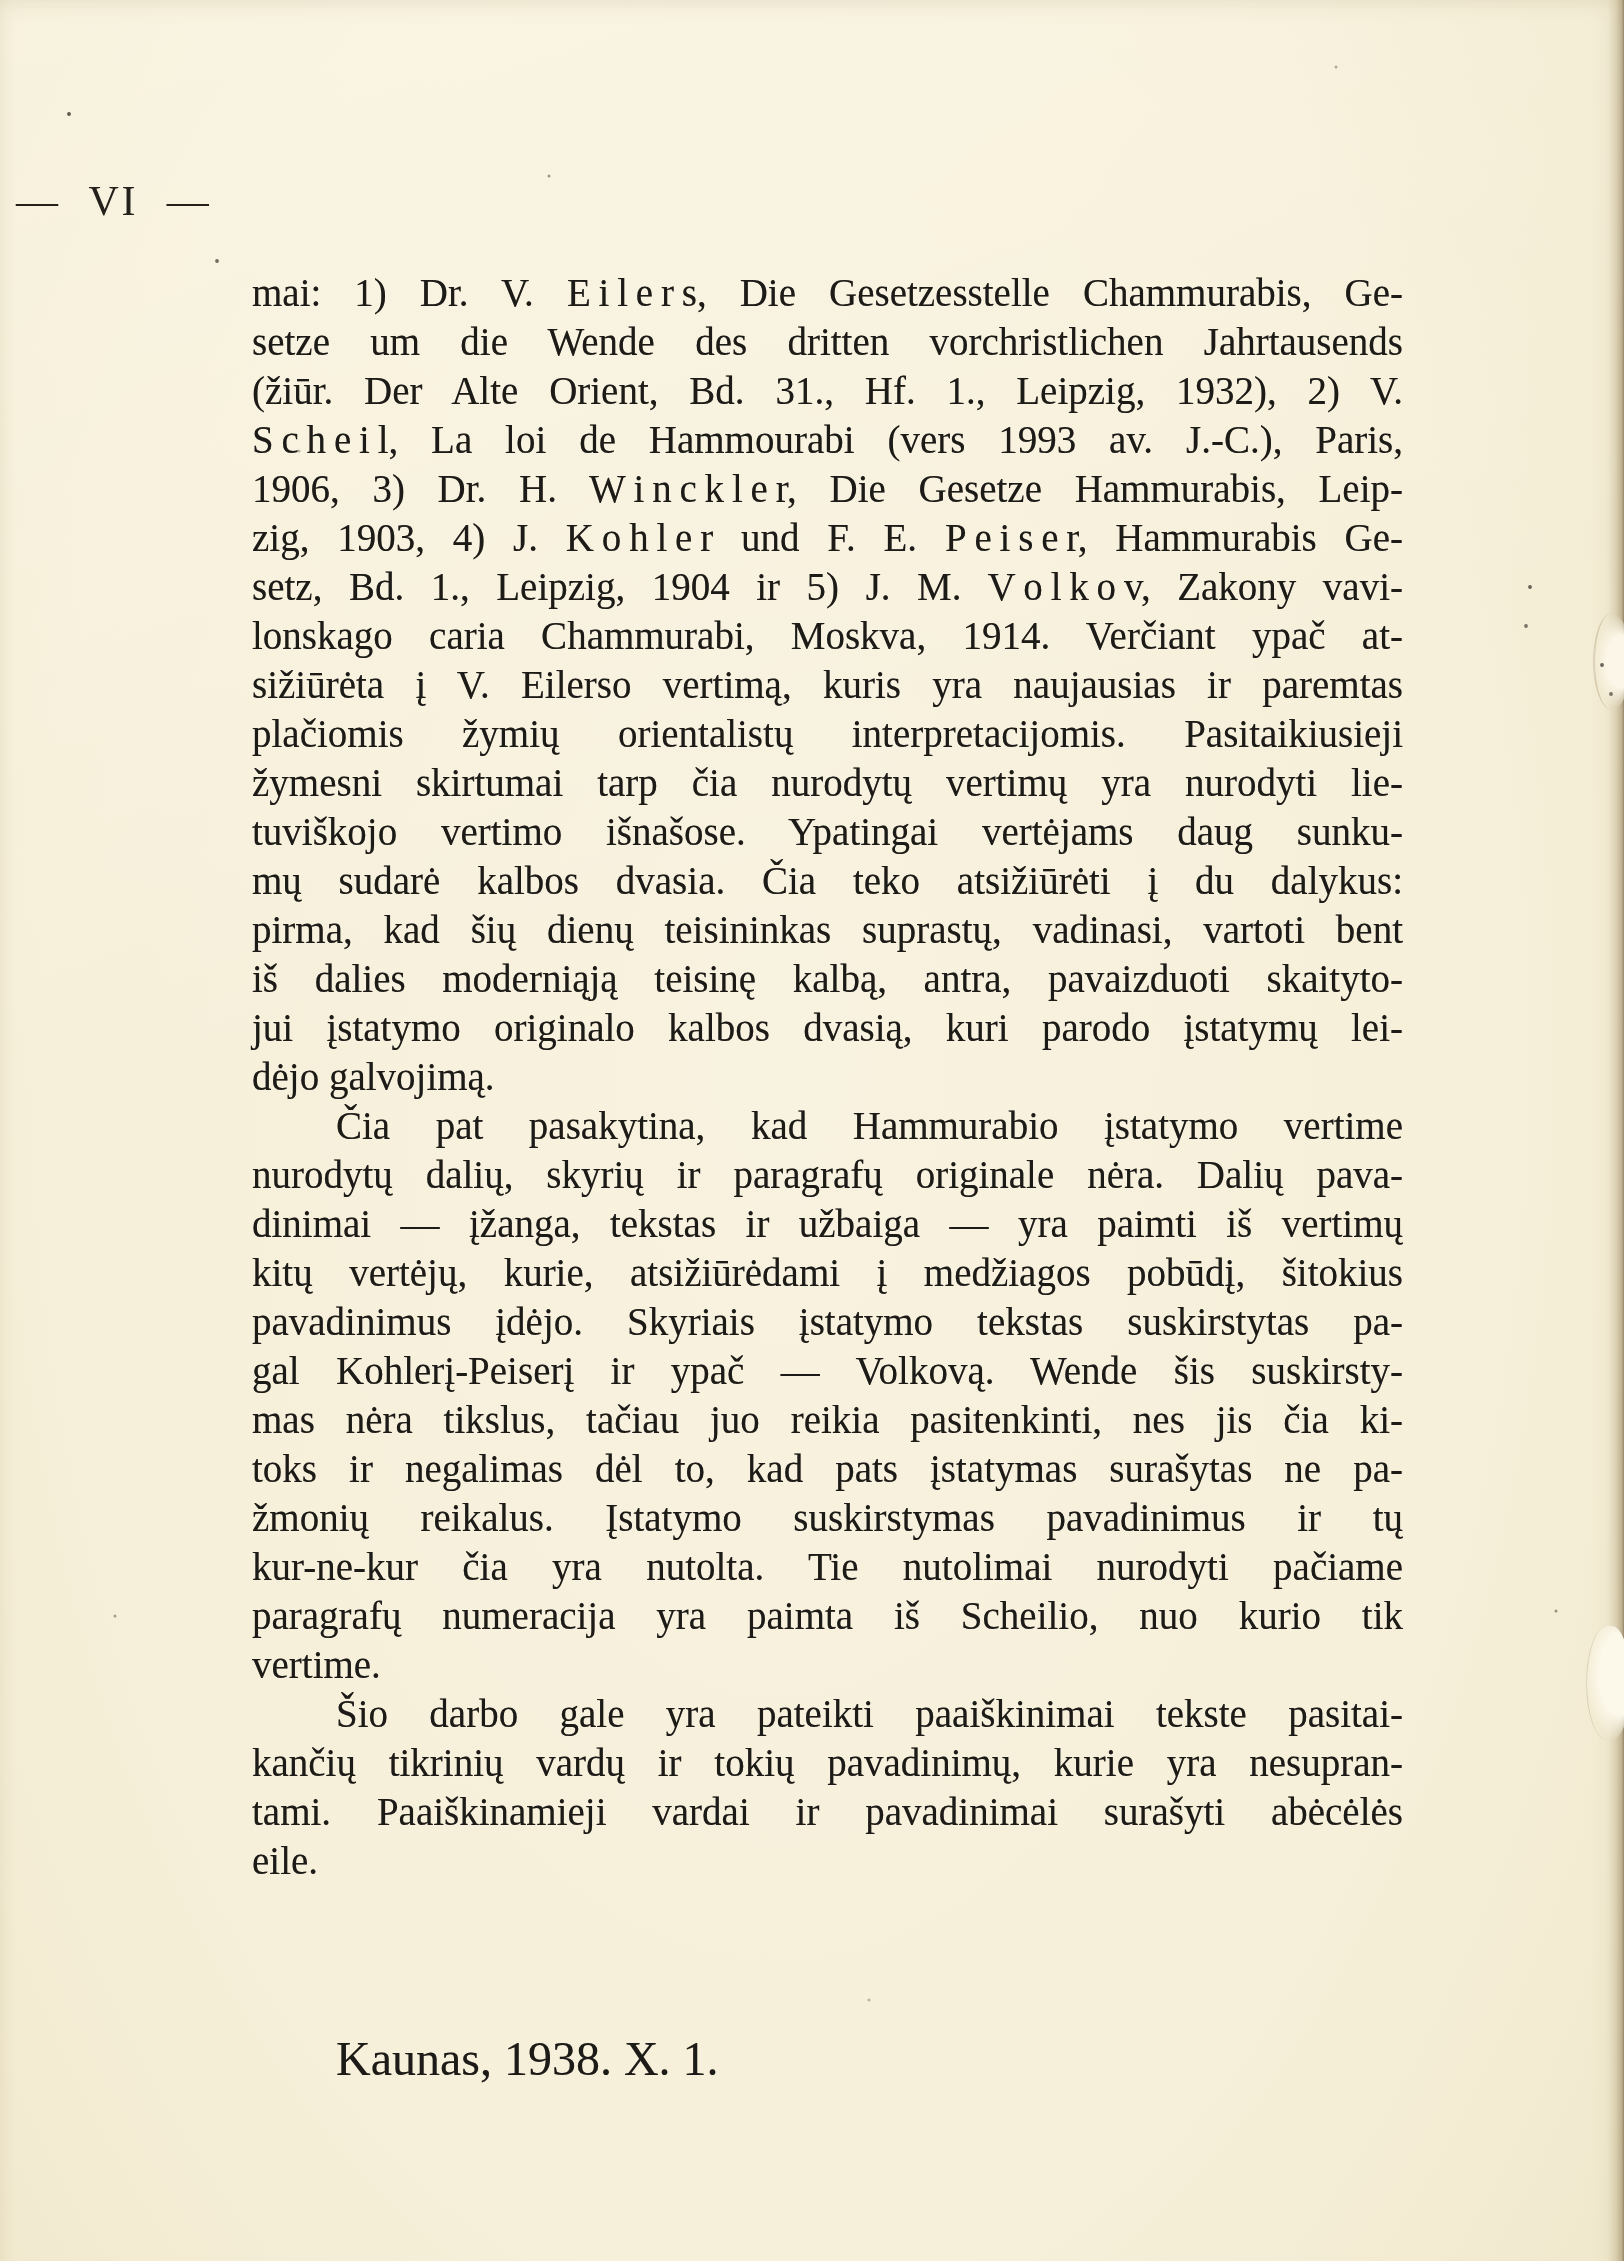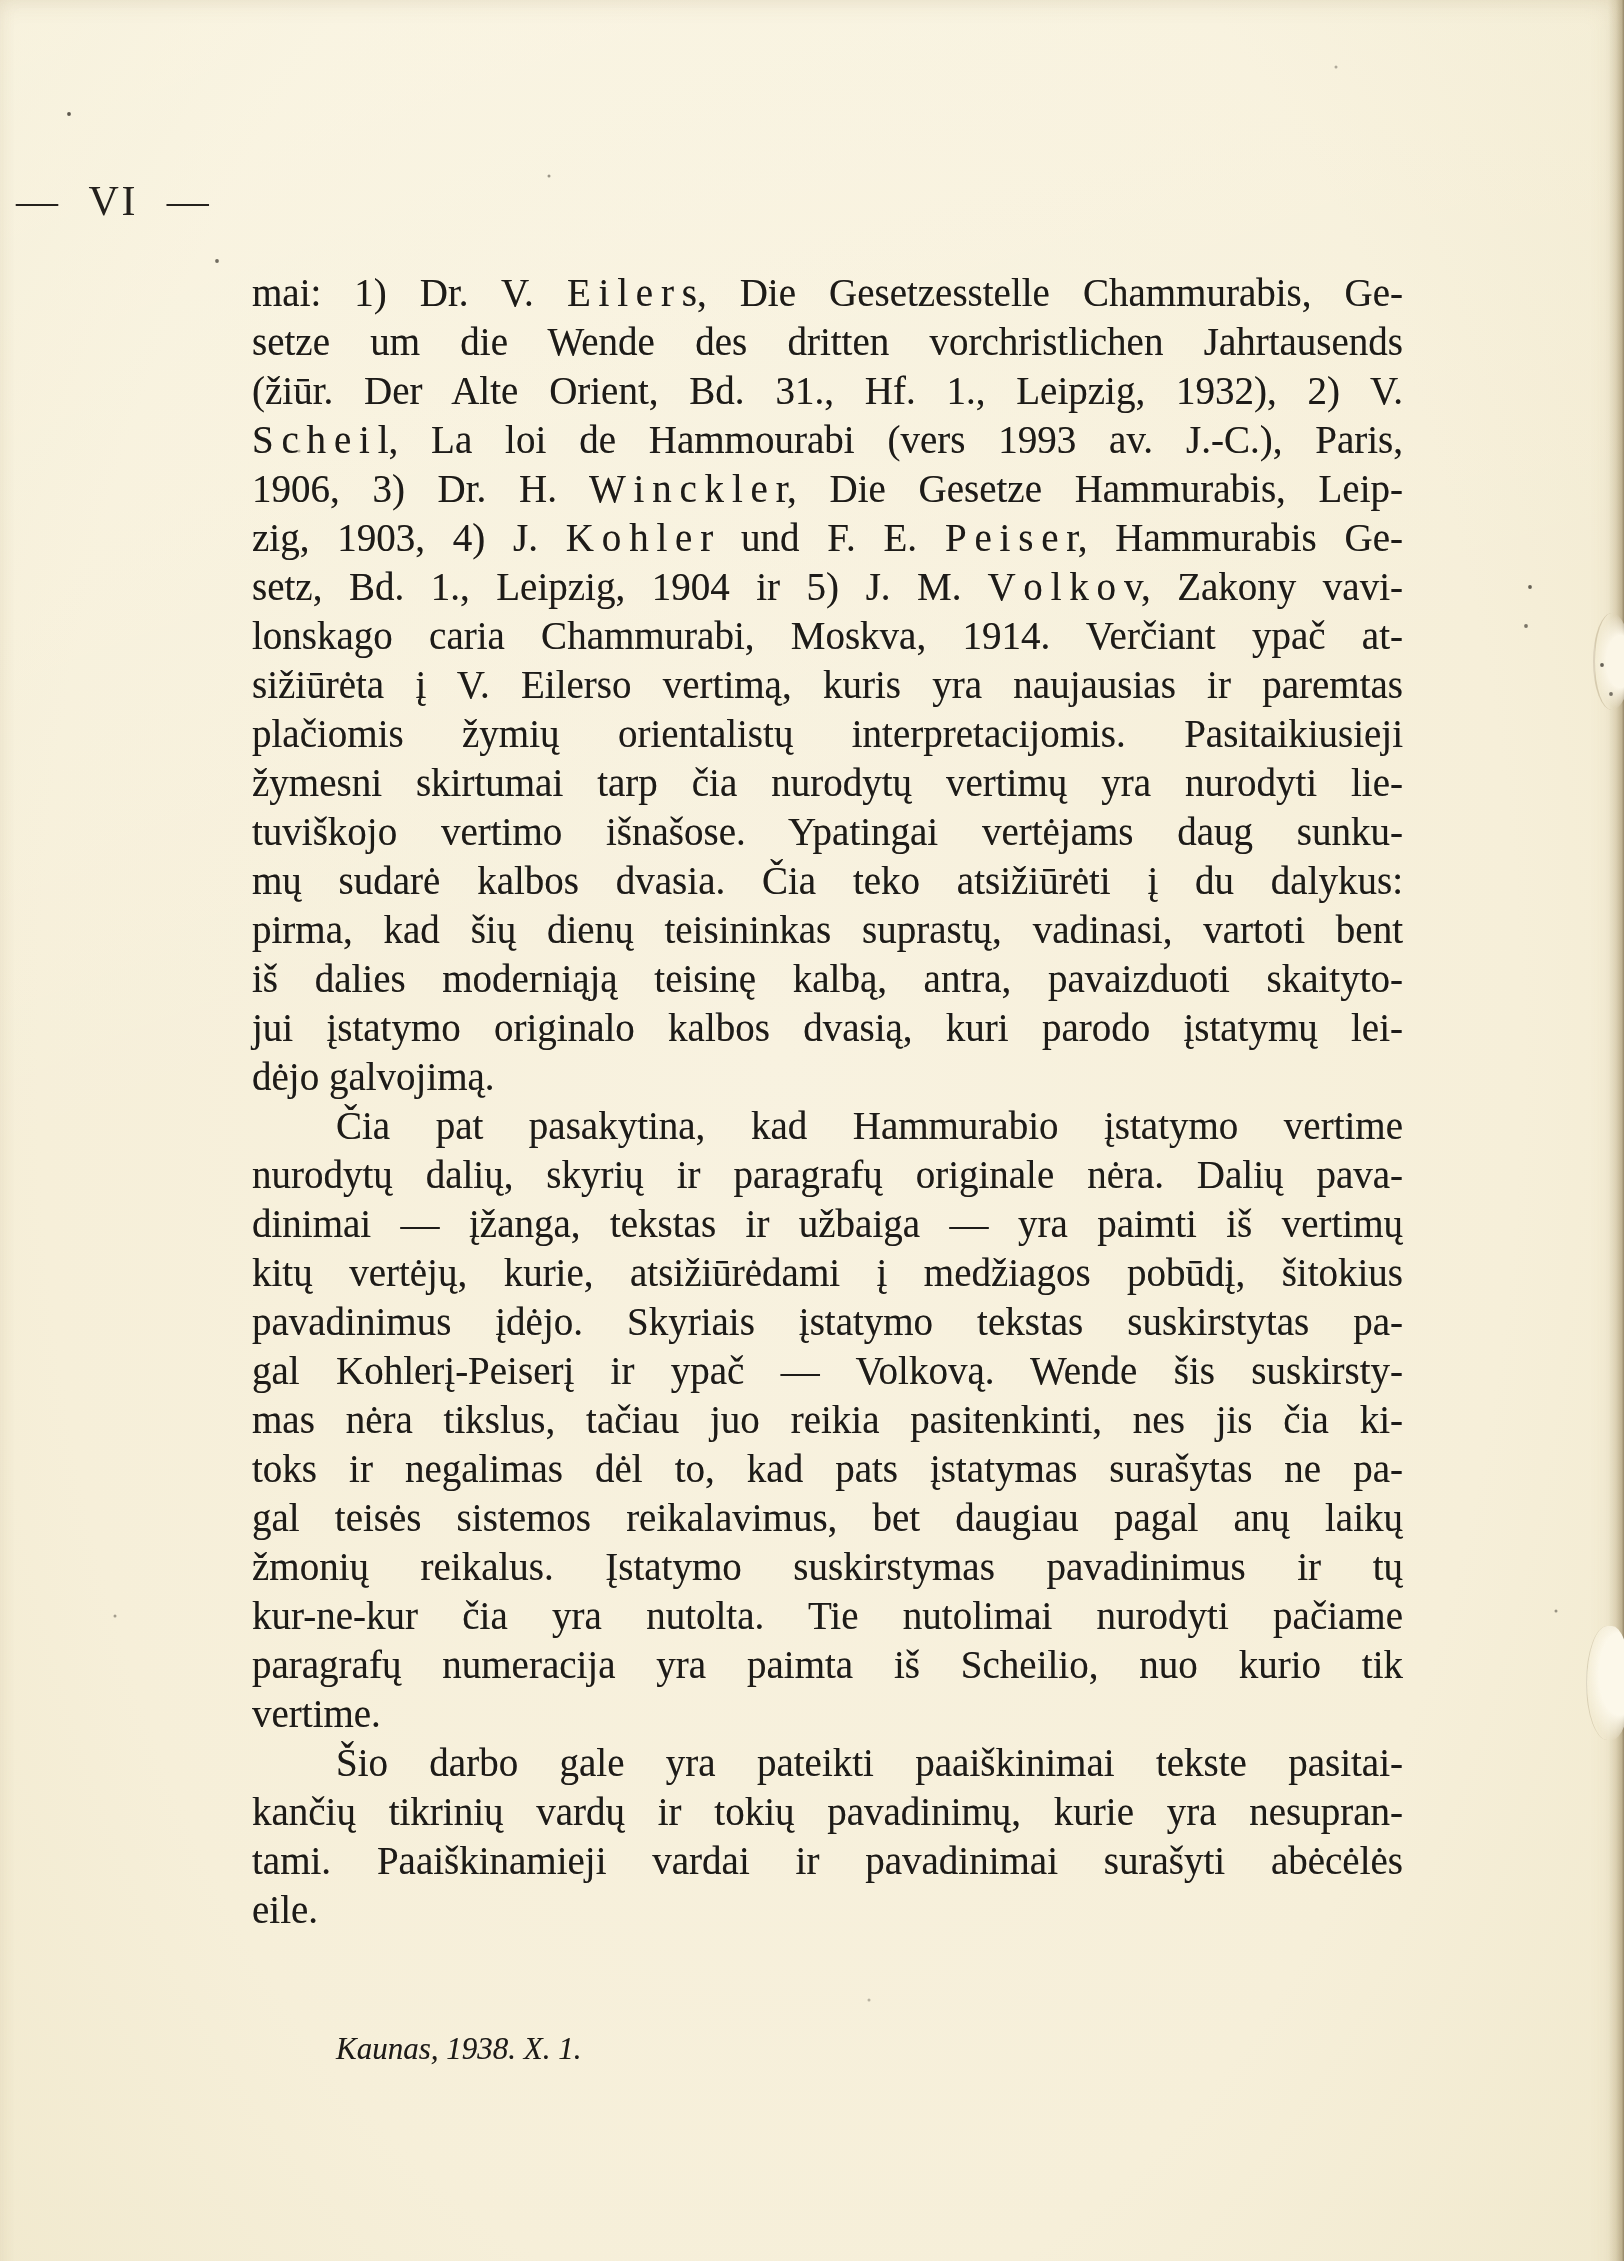--- a/index.html
+++ b/index.html
@@ -29,23 +29,22 @@
     line-height:49px;
     white-space:normal;
     text-align:left;
     text-align-last:left;
     text-shadow:0 0 0.5px rgba(25,22,18,.45);
   }
   .line.just{ text-align:justify; text-align-last:justify; }
   .line.ind{ text-indent:84px; }
   .dateline{
     position:absolute; left:336px; top:2030px;
-    font-size:31px; line-height:1.2;
+    font-size:48px; line-height:1.2;
     text-shadow:0 0 0.5px rgba(25,22,18,.4);
-    font-style:italic;
   }
   .page-edge{
     position:absolute; top:0; right:0; bottom:0; width:16.3px;
     background:linear-gradient(to right,
       rgba(151,132,88,0) 0%,
       rgba(151,132,88,.16) 50%,
       rgba(118,98,58,.34) 86%,
       rgba(82,66,34,.55) 100%);
   }
   .blemish-top{
@@ -104,21 +103,20 @@
       <div class="line just">jui įstatymo originalo kalbos dvasią, kuri parodo įstatymų lei-</div>
       <div class="line">dėjo galvojimą.</div>
       <div class="line just ind">Čia pat pasakytina,  kad  Hammurabio  įstatymo  vertime</div>
       <div class="line just">nurodytų dalių, skyrių ir paragrafų originale nėra.  Dalių pava-</div>
       <div class="line just">dinimai — įžanga, tekstas ir užbaiga — yra paimti iš vertimų</div>
       <div class="line just">kitų vertėjų, kurie, atsižiūrėdami į medžiagos pobūdį, šitokius</div>
       <div class="line just">pavadinimus įdėjo.  Skyriais įstatymo tekstas suskirstytas pa-</div>
       <div class="line just">gal Kohlerį-Peiserį ir ypač — Volkovą.  Wende šis suskirsty-</div>
       <div class="line just">mas nėra tikslus, tačiau juo reikia pasitenkinti, nes jis čia ki-</div>
       <div class="line just">toks ir negalimas dėl to, kad pats įstatymas surašytas ne pa-</div>
-      <div class="line just">gal teisės sistemos reikalavimus, bet daugiau pagal anų laikų</div>
       <div class="line just">žmonių reikalus.  Įstatymo suskirstymas pavadinimus ir  tų</div>
       <div class="line just">kur-ne-kur čia yra nutolta.  Tie nutolimai nurodyti pačiame</div>
       <div class="line just">paragrafų numeracija yra paimta iš Scheilio, nuo kurio tik</div>
       <div class="line">vertime.</div>
       <div class="line just ind">Šio darbo gale yra pateikti paaiškinimai tekste pasitai-</div>
       <div class="line just">kančių tikrinių vardų ir tokių pavadinimų, kurie yra nesupran-</div>
       <div class="line just">tami.  Paaiškinamieji vardai ir pavadinimai surašyti abėcėlės</div>
       <div class="line">eile.</div>
     </div>
 

